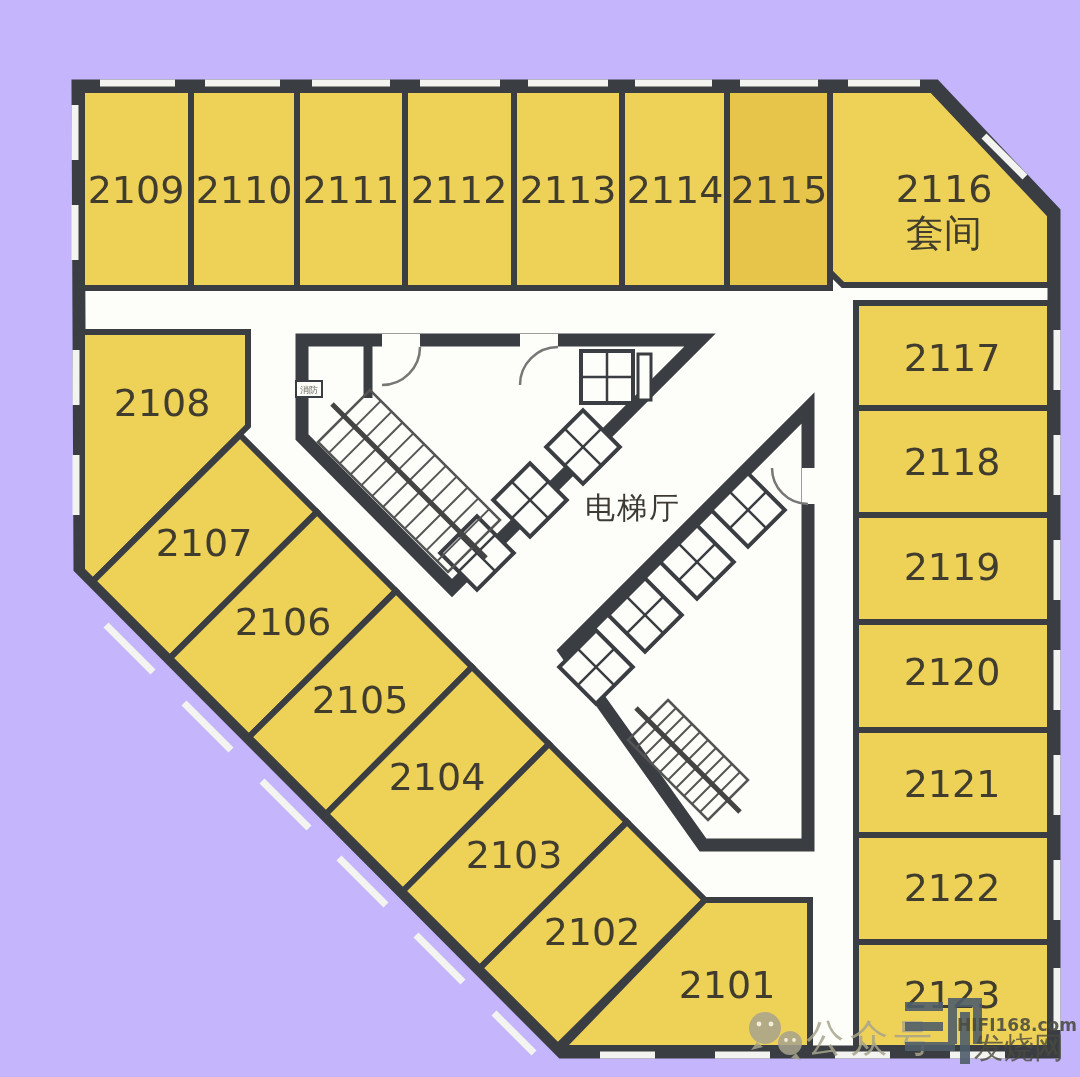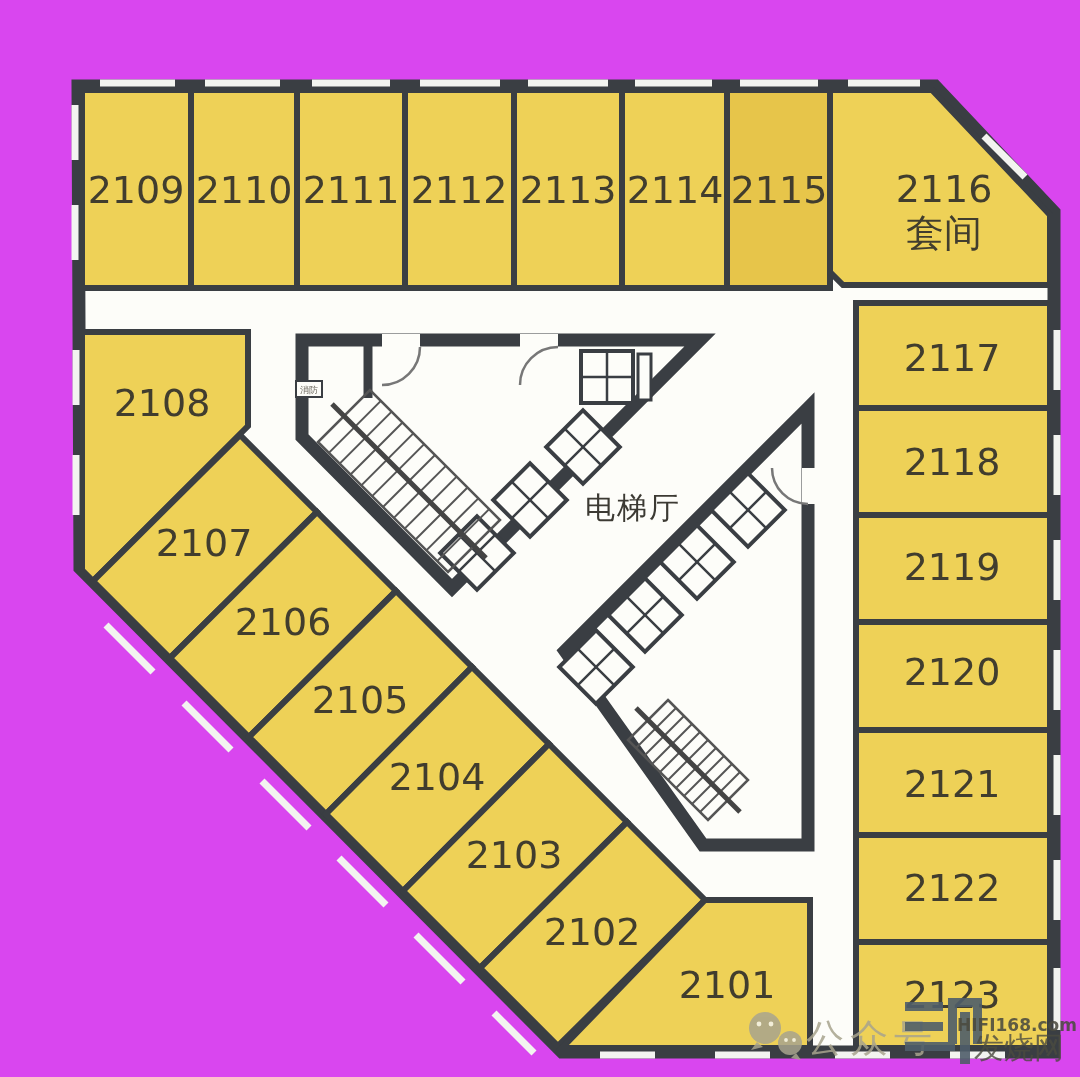--- a/index.html
+++ b/index.html
@@ -1,16 +1,16 @@
 <!DOCTYPE html>
 <html><head>
 <meta charset="utf-8">
 <style>
   html,body{margin:0;padding:0;background:#f3f4f0;}
-  .stage{position:relative;width:1080px;height:1077px;background:#d946ef;overflow:hidden;
+  .stage{position:relative;width:1080px;height:1077px;background:#c4b5fd;overflow:hidden;
          font-family:"DejaVu Sans", sans-serif;}
   svg{position:absolute;left:0;top:0;}
   .room-label{fill:#413d2e;font-size:38px;text-anchor:middle;
               font-family:"DejaVu Sans", sans-serif;}
   .hall-label{fill:#3c3a33;font-size:30px;text-anchor:middle;letter-spacing:2px;
               font-family:"DejaVu Sans", sans-serif;}
   .fire-label{fill:#6b675d;font-size:9px;text-anchor:middle;
               font-family:"DejaVu Sans", sans-serif;}
   .wm-pub{fill:#a8a48e;opacity:.85;font-size:38px;letter-spacing:6px;
           font-family:"DejaVu Sans", sans-serif;}

